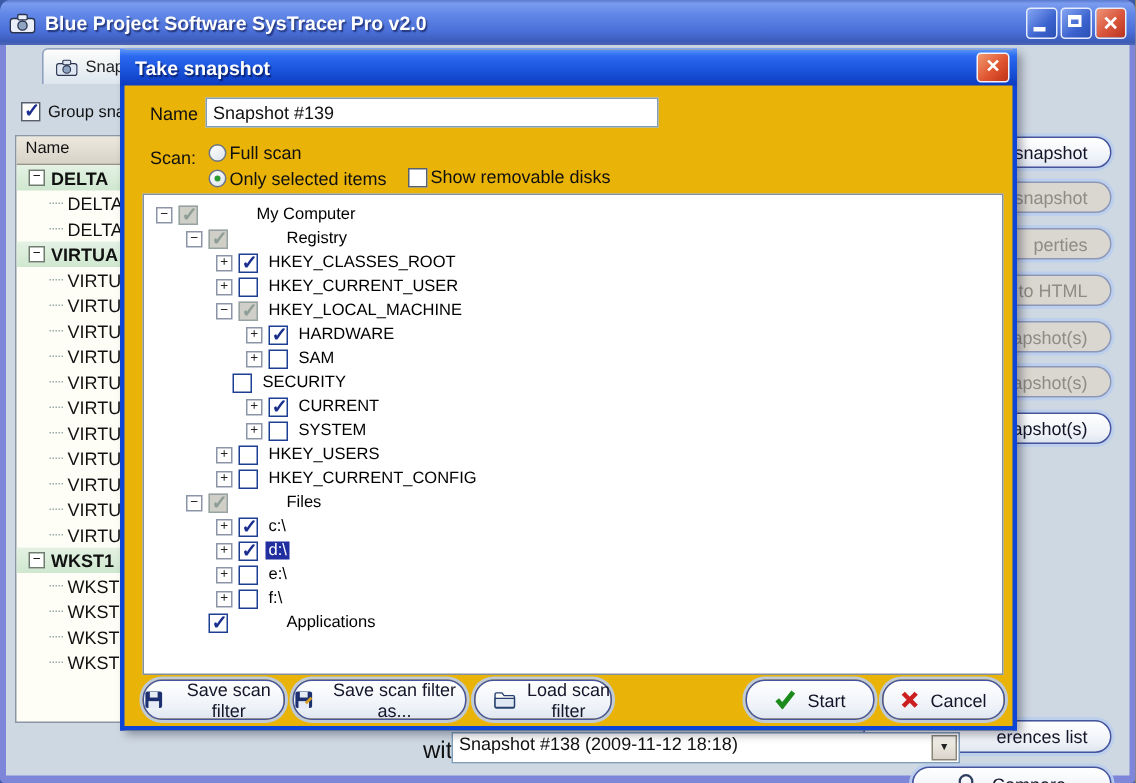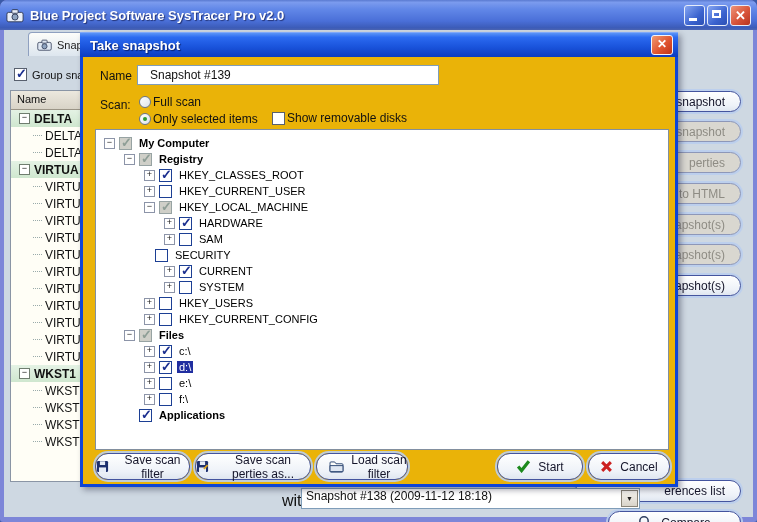--- a/index.html
+++ b/index.html
@@ -51,32 +51,32 @@
   .combo .cbtn{width:17px;height:17px;margin:1px;background:linear-gradient(180deg,#f6f4ee,#d9d4ca);border:1px solid #8a8578;box-sizing:border-box;text-align:center;line-height:15px;font-size:7px;color:#222;flex:none;}
   
   .dialog{position:absolute;left:80px;top:32px;width:598px;height:455px;background:#eab308;border:3px solid #0d45d6;border-top:none;box-sizing:border-box;box-shadow:3px 3px 6px rgba(0,0,30,.35);z-index:10;}
   .dtitle{position:absolute;left:-3px;top:0;right:-3px;height:25px;
     background:linear-gradient(180deg,#5a94f8 0%,#2b6af0 18%,#1b55dd 55%,#0c3cc0 100%);
     border-top:1px solid #7fa8f8;display:flex;align-items:center;padding:0 5px 0 10px;box-sizing:border-box;}
   .dtitle .dtext{color:#fff;font-size:13px;font-weight:bold;text-shadow:1px 1px 1px rgba(0,0,40,.6);flex:1;}
   .dclose{width:20px;height:18px;border-radius:3px;border:1px solid #f2f4fa;background:linear-gradient(135deg,#f09a70 0%,#e05530 55%,#c03318 100%);position:relative;flex:none;}
   .dclose::after{content:"\2715";position:absolute;inset:0;color:#fff;font-weight:bold;font-size:12px;line-height:17px;text-align:center;}
   .dlabel{position:absolute;font-size:12px;color:#111;}
-  .dinput{position:absolute;left:54px;top:33px;width:302px;height:20px;border:1px solid #7f9db9;box-sizing:border-box;padding:0 12px;font-family:"Liberation Sans",sans-serif;font-size:12px;background:#fff;color:#111;}
+  .dinput{position:absolute;left:54px;top:33px;width:302px;height:20px;border:1px solid #7f9db9;box-sizing:border-box;padding:0 4px;font-family:"Liberation Sans",sans-serif;font-size:12px;background:#fff;color:#111;}
   .radio{width:12px;height:12px;border-radius:50%;border:1px solid #6a7688;background:linear-gradient(135deg,#fff,#dde3ea);box-sizing:border-box;position:relative;display:inline-block;flex:none;}
   .radio.sel::after{content:"";position:absolute;left:3px;top:3px;width:4px;height:4px;border-radius:50%;background:#2f9a2f;}
   .opt{position:absolute;display:flex;align-items:center;gap:2px;font-size:12px;}
   
   .tree{position:absolute;left:12px;top:97px;width:574px;height:321px;background:#fff;border:1px solid #828f9e;box-sizing:border-box;padding-top:5px;overflow:hidden;}
   .trow{height:16px;display:flex;align-items:center;white-space:nowrap;}
   .exp{width:9px;height:9px;border:1px solid #8c94a8;background:#fff;font-size:9px;line-height:7px;text-align:center;color:#222;flex:none;margin-right:4px;font-weight:normal;}
   .exp.none{visibility:hidden;}
   .trow .cb{margin-right:5px;}
   .tlab{font-size:11px;color:#000;padding:0 2px;}
-  .tlab.b{font-weight:bold;}
+  .tlab.b{font-weight:normal;margin-left:32px;}
   .tlab.sel{background:#202ea0;color:#fff;}
   
   .dbtn{position:absolute;top:421px;height:27px;display:flex;align-items:center;justify-content:center;gap:7px;font-size:12px;border-radius:13px;}
   
   .icn{flex:none;display:inline-block;line-height:0;}
 </style>
 </head>
 <body>
 
 <div class="window">
@@ -357,21 +357,21 @@
   </div>
   <div class="xpbtn dbtn" style="left:112px;width:116px;">
     <span class="icn">
       <svg width="13" height="13" viewBox="0 0 14 14">
           <rect x="1" y="1" width="12" height="12" rx="1.5" fill="#1c2f6e"></rect>
           <rect x="4.2" y="1.4" width="5.6" height="4" fill="#e6ecf6"></rect>
           <rect x="3.2" y="8" width="7.6" height="5" fill="#e6ecf6"></rect>
           <path d="M8.5 9.5 l4 -4" stroke="#d8a020" stroke-width="2"></path>
         </svg>
     </span>
-    <span>Save scan perties as...</span>
+    <span>Save scan filter as...</span>
   </div>
   <div class="xpbtn dbtn" style="left:233px;width:92px;padding-left:12px;">
     <span class="icn">
       <svg width="15" height="12" viewBox="0 0 16 13">
           <path d="M1 3.5 V2 a1 1 0 0 1 1-1 h4 l1.5 2 H14 a1 1 0 0 1 1 1 v7 a1 1 0 0 1 -1 1 H2 a1 1 0 0 1 -1-1 z" fill="#fdfdfa" stroke="#24406e"></path>
           <path d="M1 5 h14 v5.5 a1 1 0 0 1 -1 1 H2 a1 1 0 0 1 -1-1 z" fill="#dfe7f2" stroke="#24406e"></path>
         </svg>
     </span>
     <span>Load scan filter</span>
   </div>

